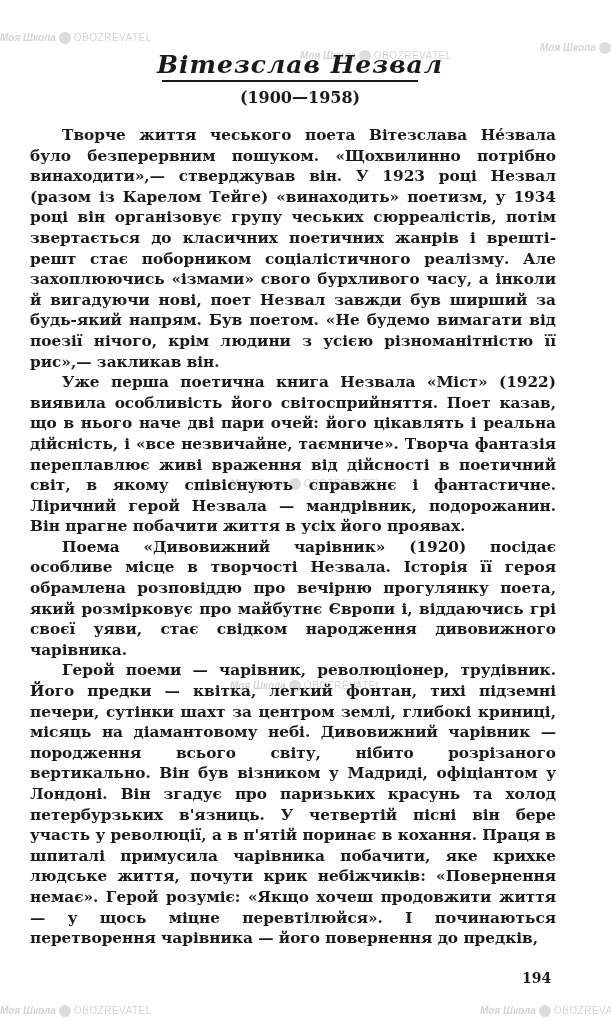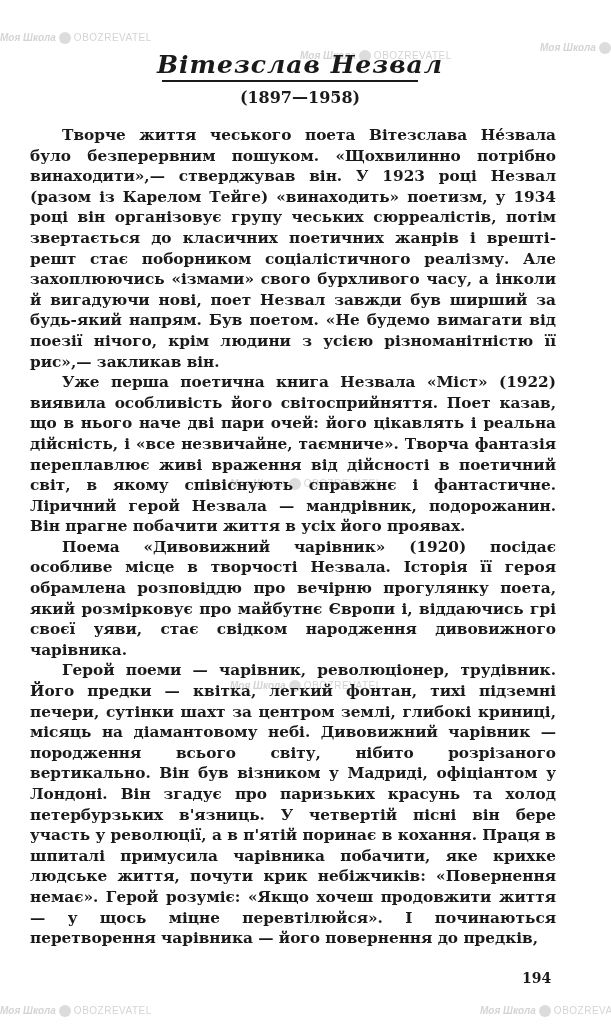--- a/index.html
+++ b/index.html
@@ -46,21 +46,21 @@
 <div class="watermark" style="left:0px;top:12px;"><span>Моя Школа</span><span class="circ"></span><span class="oz">OBOZREVATEL</span></div>
 <div class="watermark" style="left:300px;top:30px;"><span>Моя Школа</span><span class="circ"></span><span class="oz">OBOZREVATEL</span></div>
 <div class="watermark" style="left:540px;top:22px;"><span>Моя Школа</span><span class="circ"></span></div>
 <div class="watermark" style="left:230px;top:458px;"><span>Моя Школа</span><span class="circ"></span><span class="oz">OBOZREVATEL</span></div>
 <div class="watermark" style="left:230px;top:660px;"><span>Моя Школа</span><span class="circ"></span><span class="oz">OBOZREVATEL</span></div>
 <div class="watermark" style="left:0px;top:985px;"><span>Моя Школа</span><span class="circ"></span><span class="oz">OBOZREVATEL</span></div>
 <div class="watermark" style="left:480px;top:985px;"><span>Моя Школа</span><span class="circ"></span><span class="oz">OBOZREVATEL</span></div>
 
 <div class="title">Вітезслав Незвал</div>
 <div class="title-rule"></div>
-<div class="years">(1897—1958)</div>
+<div class="years">(1900—1958)</div>
 
 <div class="content">
   <p>Творче життя чеського поета Вітезслава Не́звала було безперервним пошуком. «Щохвилинно потрібно винаходити»,— стверджував він. У 1923 році Незвал (разом із Карелом Тейге) «винаходить» поетизм, у 1934 році він організовує групу чеських сюрреалістів, потім звертається до класичних поетичних жанрів і врешті-решт стає поборником соціалістичного реалізму. Але захоплюючись «ізмами» свого бурхливого часу, а інколи й вигадуючи нові, поет Незвал завжди був ширший за будь-який напрям. Був поетом. «Не будемо вимагати від поезії нічого, крім людини з усією різноманітністю її рис»,— закликав він.</p>
   <p>Уже перша поетична книга Незвала «Міст» (1922) виявила особливість його світосприйняття. Поет казав, що в нього наче дві пари очей: його цікавлять і реальна дійсність, і «все незвичайне, таємниче». Творча фантазія переплавлює живі враження від дійсності в поетичний світ, в якому співіснують справжнє і фантастичне. Ліричний герой Незвала — мандрівник, подорожанин. Він прагне побачити життя в усіх його проявах.</p>
   <p>Поема «Дивовижний чарівник» (1920) посідає особливе місце в творчості Незвала. Історія її героя обрамлена розповіддю про вечірню прогулянку поета, який розмірковує про майбутнє Європи і, віддаючись грі своєї уяви, стає свідком народження дивовижного чарівника.</p>
   <p>Герой поеми — чарівник, революціонер, трудівник. Його предки — квітка, легкий фонтан, тихі підземні печери, сутінки шахт за центром землі, глибокі криниці, місяць на діамантовому небі. Дивовижний чарівник — породження всього світу, нібито розрізаного вертикально. Він був візником у Мадриді, офіціантом у Лондоні. Він згадує про паризьких красунь та холод петербурзьких в'язниць. У четвертій пісні він бере участь у революції, а в п'ятій поринає в кохання. Праця в шпиталі примусила чарівника побачити, яке крихке людське життя, почути крик небіжчиків: «Повернення немає». Герой розуміє: «Якщо хочеш продовжити життя — у щось міцне перевтілюйся». І починаються перетворення чарівника — його повернення до предків,</p>
 </div>
 
 <div class="page-number">194</div>
 

